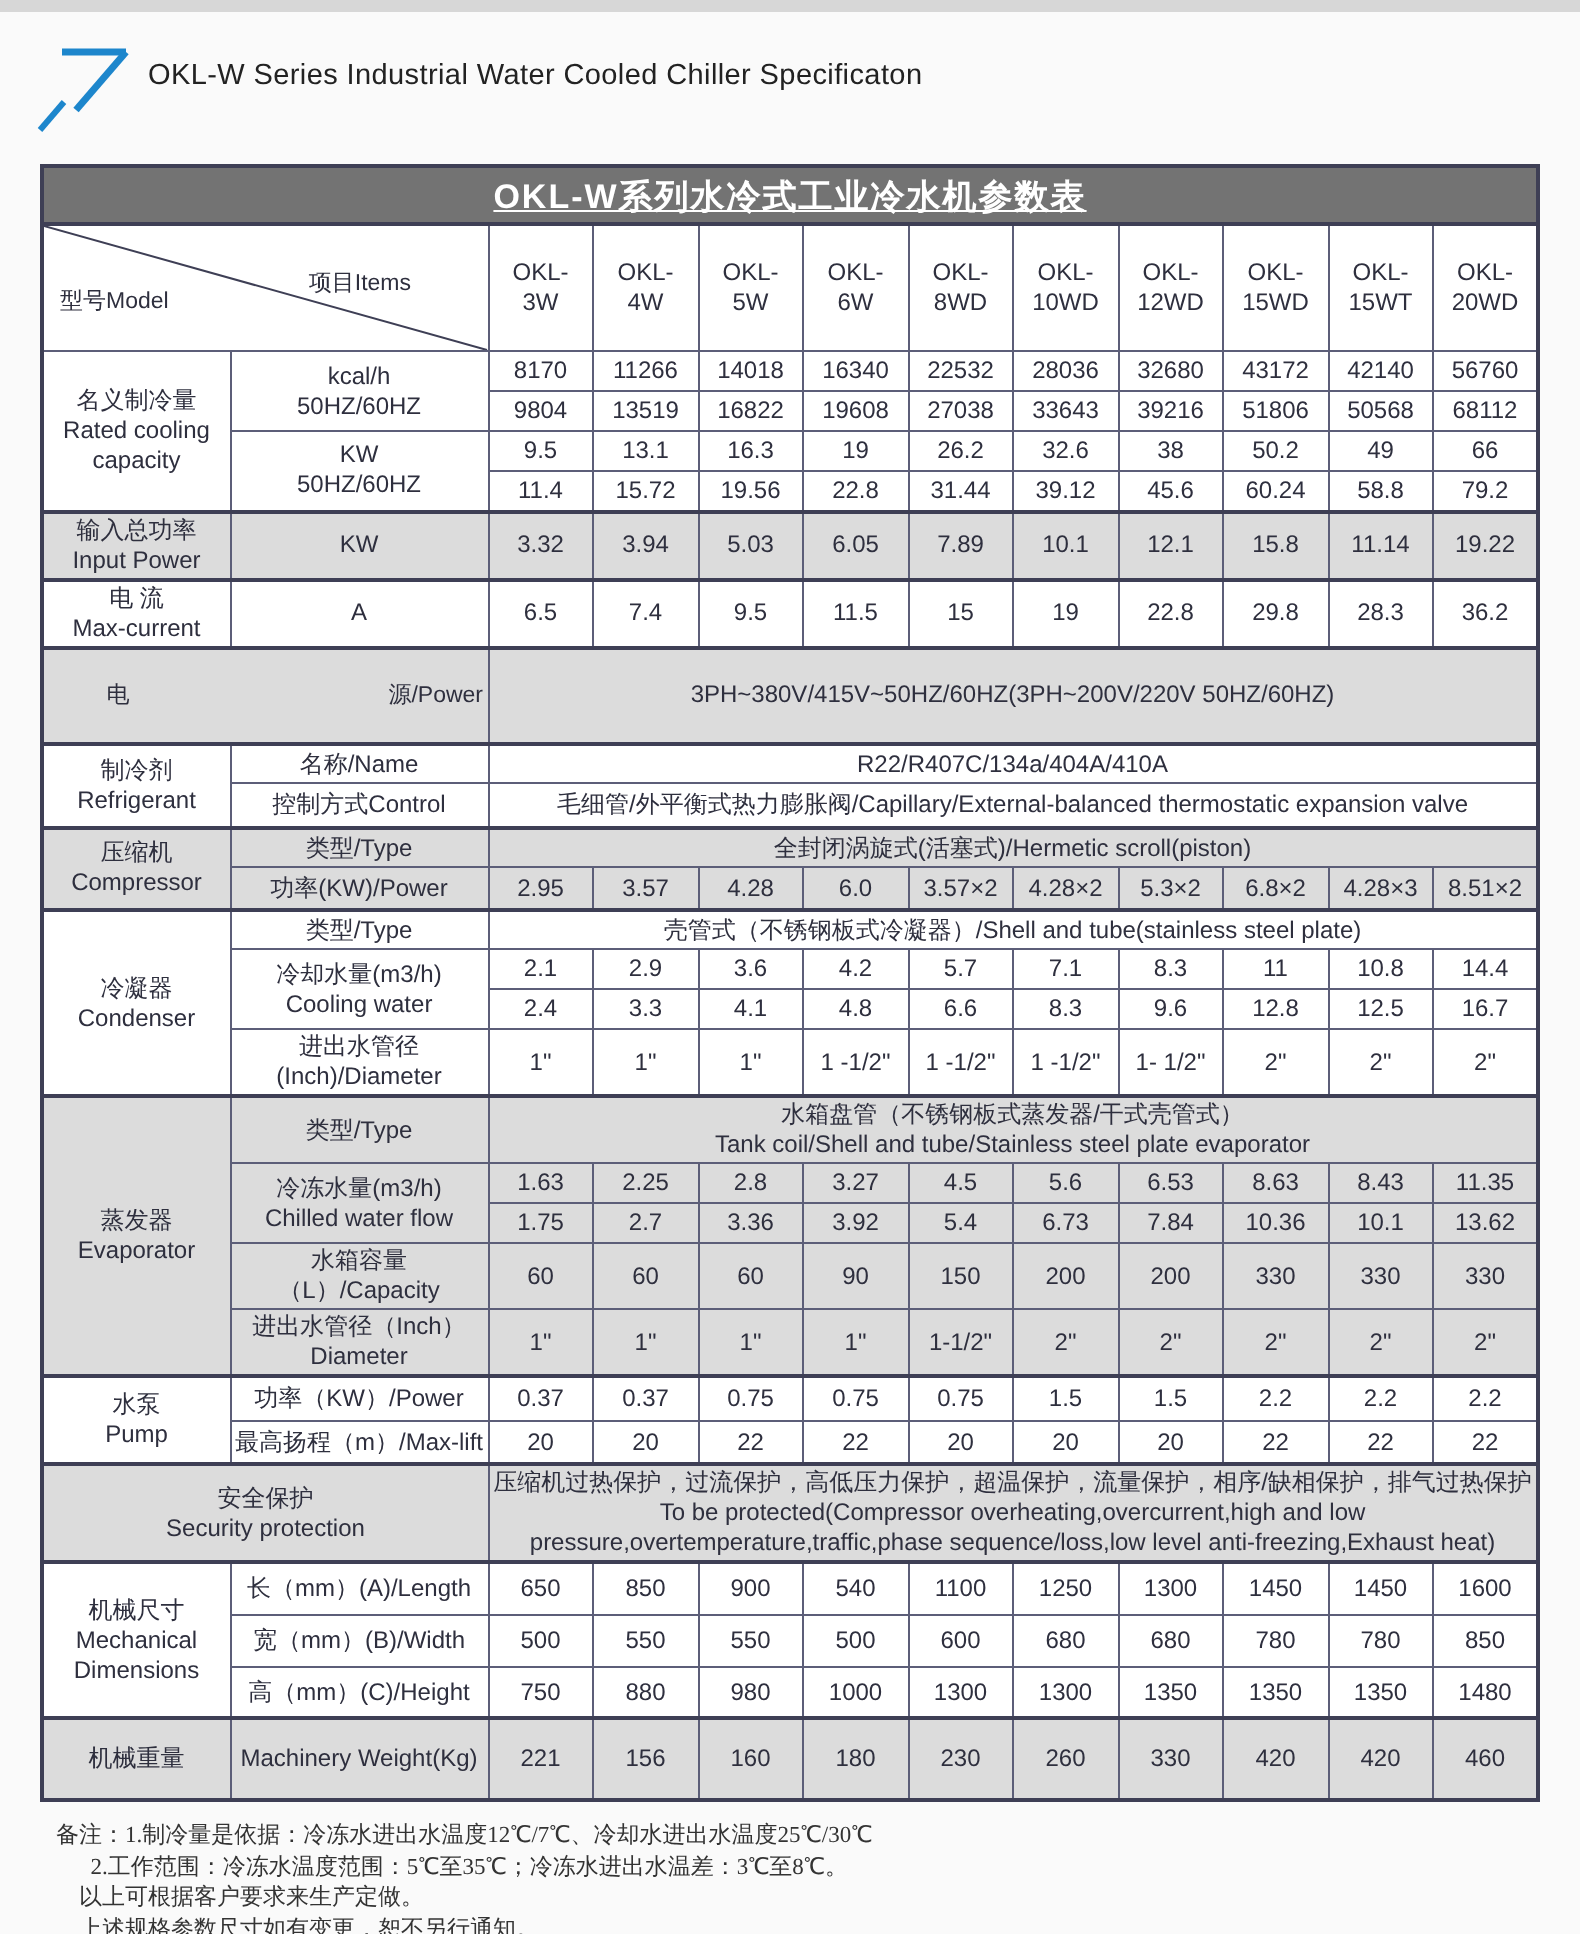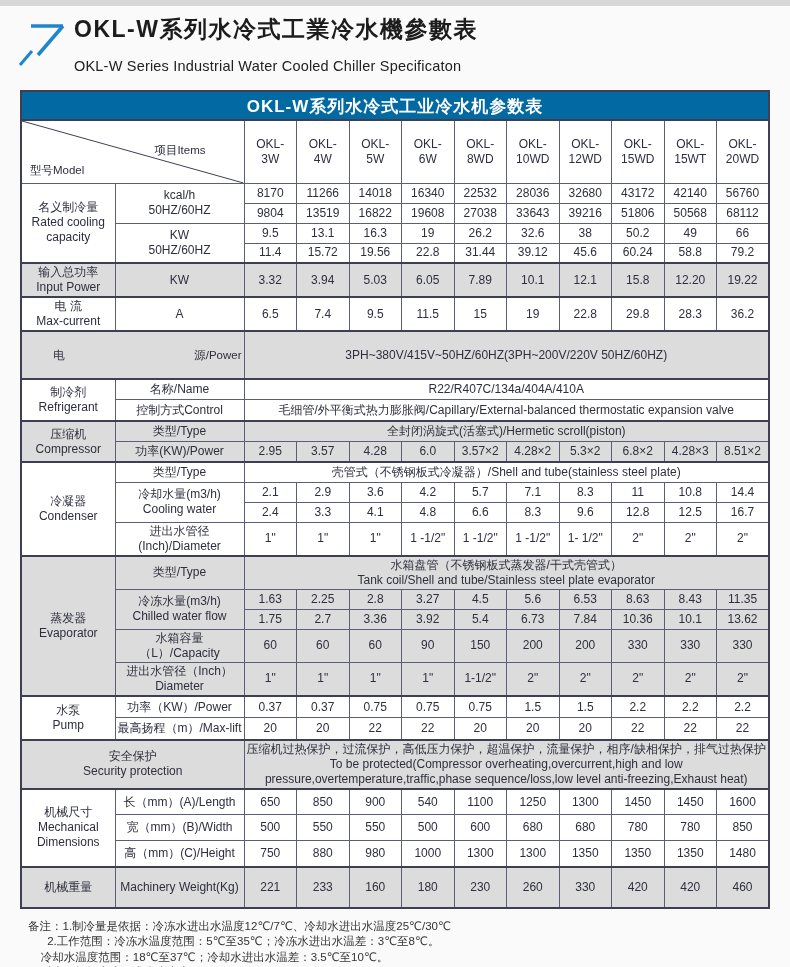--- a/index.html
+++ b/index.html
@@ -42,53 +42,52 @@
   tr.sec > td { border-top:2px solid #3e3f55; }
   tr.sub > td { border-top:1px solid #9a9cb2; }
   td.grp, td.lbl { font-size:11.5px; }
   td.long { font-size:11.5px; }
   td.left { text-align:left; padding-left:8px; }
   .g { background:#dcdcdc; }
 
   
   td.corner { position:relative; padding:0; }
   td.corner svg { position:absolute; inset:0; width:100%; height:100%; }
-  .corner-model { position:absolute; left:8px; bottom:5px; font-size:11.5px; }
+  .corner-model { position:absolute; left:8px; bottom:17px; font-size:11.5px; }
   .corner-items { position:absolute; right:38px; top:22px; font-size:11.5px; }
 
   
   .pwr-label { display:flex; align-items:center; }
   .pwr-zh { flex:0 0 70px; text-align:center; font-size:11.5px; }
   .pwr-en { flex:1; text-align:right; font-size:11.5px; }
 
   
   .notes { margin:10px 20px 0 28px; font-size:11.5px; color:#333; }
-  .note-line { white-space:pre-wrap; line-height:15.5px; }
+  .note-line { white-space:pre-wrap; line-height:15.5px;font-family:Liberation Serif, serif; }
 </style>
 </head>
 <body>
 
 <div class="top-edge"></div>
 
 <div class="page-header">
   <div class="logo">
     <svg viewBox="0 0 52 48">
       <path d="M13 8 H45" stroke="#1D86CC" stroke-width="3.5" fill="none"></path>
       <path d="M45 8 L20 37" stroke="#1D86CC" stroke-width="3.5" fill="none"></path>
       <path d="M14 33 L2 47" stroke="#1D86CC" stroke-width="3" fill="none"></path>
     </svg>
   </div>
   <div class="titles">
-    <div class="title-zh">OKL-W系列水冷式工業冷水機參數表</div>
     <div class="title-en">OKL-W Series Industrial Water Cooled Chiller Specificaton</div>
   </div>
 </div>
 
 <div class="spec-wrap">
-  <div class="banner" style="background:#0369a1;">OKL-W系列水冷式工业冷水机参数表</div>
+  <div class="banner" style="background:#737373;text-decoration:underline;">OKL-W系列水冷式工业冷水机参数表</div>
   <table class="spec">
     <colgroup>
       <col style="width:94px">
         <col style="width:129px">
       <col>
         <col>
         <col>
         <col>
         <col>
         <col>
@@ -190,21 +189,21 @@
 Input Power</td>
       <td class="lbl g">KW</td>
       <td class="g">3.32</td>
           <td class="g">3.94</td>
           <td class="g">5.03</td>
           <td class="g">6.05</td>
           <td class="g">7.89</td>
           <td class="g">10.1</td>
           <td class="g">12.1</td>
           <td class="g">15.8</td>
-          <td class="g">12.20</td>
+          <td class="g">11.14</td>
           <td class="g">19.22</td>
     </tr>
 
     <tr class="sec" style="height:27px">
       <td class="grp">电 流
 Max-current</td>
       <td class="lbl">A</td>
       <td>6.5</td>
           <td>7.4</td>
           <td>9.5</td>
@@ -443,36 +442,35 @@
           <td>1350</td>
           <td>1350</td>
           <td>1350</td>
           <td>1480</td>
     </tr>
 
     <tr class="sec" style="height:41px">
       <td class="grp g">机械重量</td>
       <td class="lbl g">Machinery Weight(Kg)</td>
       <td class="g">221</td>
-          <td class="g">233</td>
+          <td class="g">156</td>
           <td class="g">160</td>
           <td class="g">180</td>
           <td class="g">230</td>
           <td class="g">260</td>
           <td class="g">330</td>
           <td class="g">420</td>
           <td class="g">420</td>
           <td class="g">460</td>
     </tr>
   </tbody>
     </table>
 </div>
 
 <div class="notes">
   <div>
     <div class="note-line">备注：1.制冷量是依据：冷冻水进出水温度12℃/7℃、冷却水进出水温度25℃/30℃</div>
       <div class="note-line">      2.工作范围：冷冻水温度范围：5℃至35℃；冷冻水进出水温差：3℃至8℃。</div>
-      <div class="note-line">    冷却水温度范围：18℃至37℃；冷却水进出水温差：3.5℃至10℃。</div>
       <div class="note-line">    以上可根据客户要求来生产定做。</div>
       <div class="note-line">    上述规格参数尺寸如有变更，恕不另行通知。</div>
   </div>
 
 </div>
 
 </body></html>

